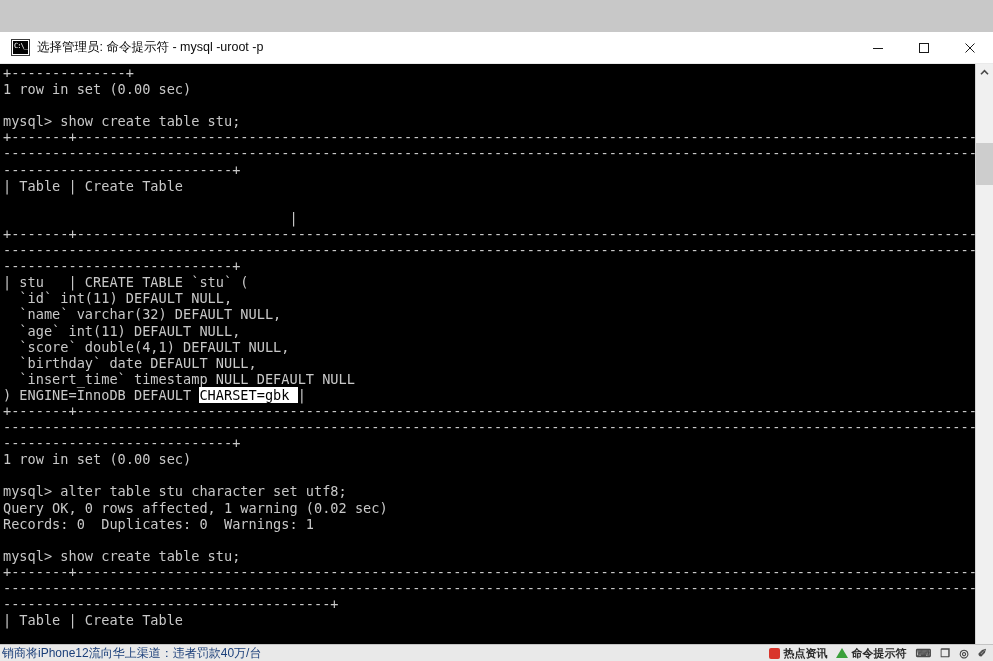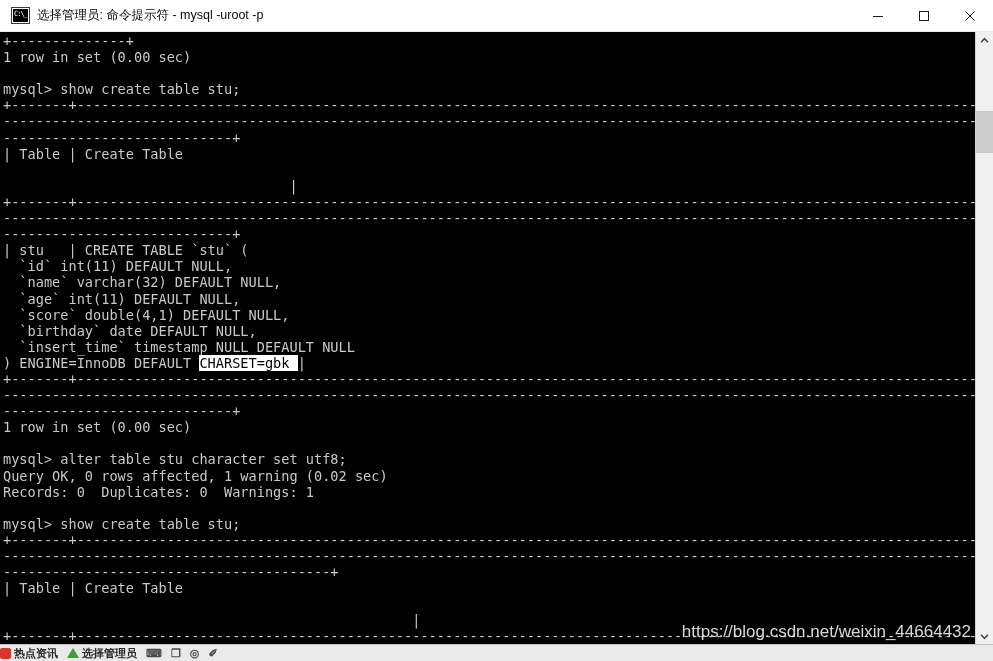--- a/index.html
+++ b/index.html
@@ -13,20 +13,21 @@
     overflow: hidden;
     font-family: "Liberation Sans", sans-serif;
     position: relative;
   }
 
   
   #desktop {
     position: absolute;
     inset: 0;
     background: #bfbfbf;
+    margin-top: 32px;
   }
   #bg-window {
     position: absolute;
     left: 0; top: 0;
     width: 22px;
     height: 645px;
     background: #f2f2f2;
     border-right: 1px solid #9a9a9a;
     overflow: hidden;
   }
@@ -337,28 +338,29 @@
           </svg>
         </div>
       </div>
 
       <div id="watermark">https://blog.csdn.net/weixin_44664432</div>
     </div>
 
   </div>
 
   <div id="taskbar">
+    <div id="taskbar-news">销商将iPhone12流向华上渠道：违者罚款40万/台</div>
     <div id="tray">
         <div class="tray-item">
           <span class="tray-sq" style="background: rgb(217, 53, 44);"></span>
           <span>热点资讯</span>
         </div>
         <div class="tray-item">
           <span class="tray-tri"></span>
-          <span>选择管理员</span>
+          <span>命令提示符</span>
         </div>
         <div class="tray-item">
           <span class="tray-glyph">⌨</span>
         </div>
         <div class="tray-item">
           <span class="tray-glyph">❐</span>
         </div>
         <div class="tray-item">
           <span class="tray-glyph">◎</span>
         </div>

